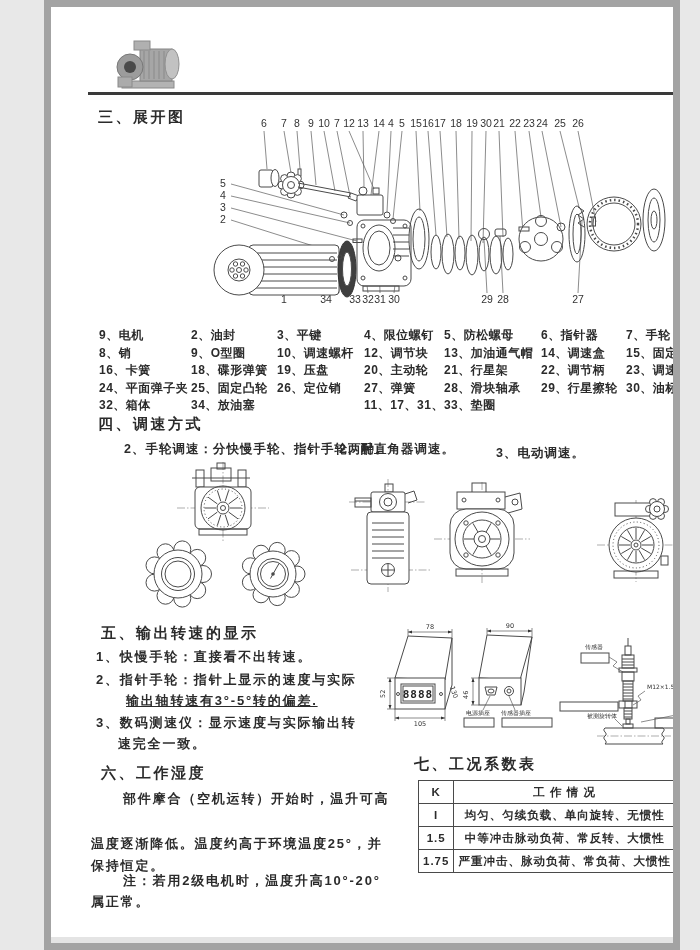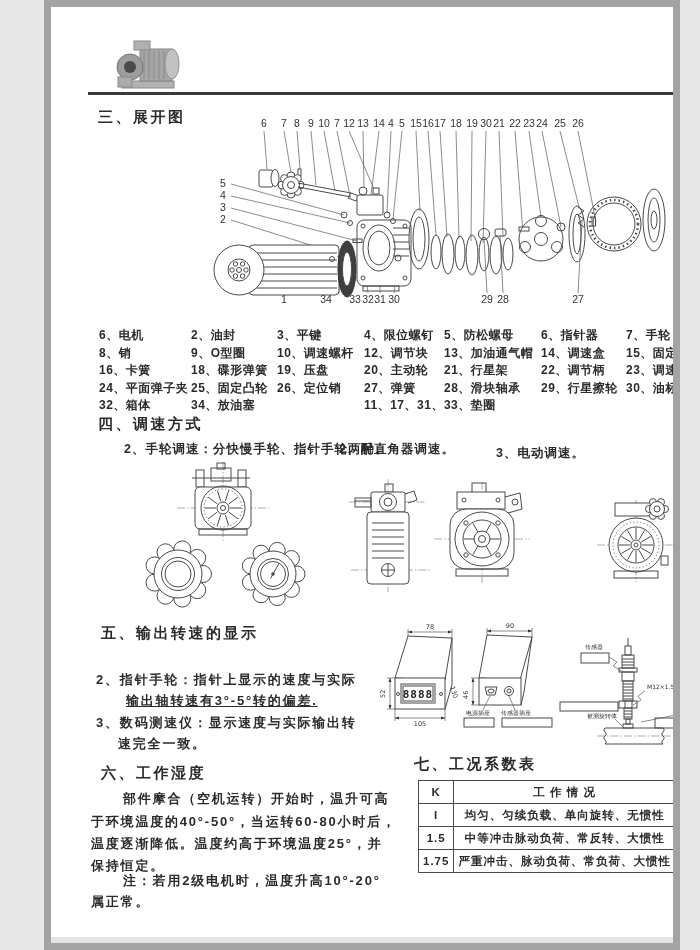--- a/index.html
+++ b/index.html
@@ -227,21 +227,21 @@
         <circle class="s" cx="563" cy="117" r="21"></circle>
       <circle class="dot" cx="563" cy="117" r="24"></circle>
 
       <ellipse class="s" cx="603" cy="113" rx="11" ry="31"></ellipse>
         <ellipse class="s" cx="603" cy="113" rx="6" ry="22"></ellipse>
       <ellipse class="s" cx="603" cy="113" rx="3" ry="9"></ellipse>
     </g>
   </svg>
 
   <div class="parts">
-    <span>6、电机</span>
+    <span>9、电机</span>
     <span>2、油封</span>
     <span>3、平键</span>
     <span>4、限位螺钉</span>
     <span>5、防松螺母</span>
     <span>6、指针器</span>
     <span>7、手轮</span>
     <span>8、销</span>
     <span>9、O型圈</span>
     <span>10、调速螺杆</span>
     <span>12、调节块</span>
@@ -399,20 +399,21 @@
       <line class="s" x1="585" y1="82" x2="585" y2="71"></line>
     <line class="s" x1="588" y1="82.8" x2="593.5" y2="73.3"></line>
       <line class="s" x1="590.2" y1="85" x2="599.7" y2="79.5"></line>
     <circle class="s" cx="585" cy="88" r="5"></circle>
       <circle class="s" cx="585" cy="88" r="2"></circle>
     <rect class="s" x="610" y="99" width="7" height="9"></rect>
     <rect class="s" x="563" y="114" width="44" height="7"></rect>
   </svg>
 
   <div class="h" style="left:50px;top:617px;">五、输出转速的显示</div>
+  <div class="txt" style="left:45px;top:641px;">1、快慢手轮：直接看不出转速。</div>
   <div class="txt" style="left:45px;top:664px;">2、指针手轮：指针上显示的速度与实际</div>
   <div class="txt" style="left:75px;top:685px;text-decoration:underline;">输出轴转速有3°-5°转的偏差.</div>
   <div class="txt" style="left:45px;top:707px;">3、数码测速仪：显示速度与实际输出转</div>
   <div class="txt" style="left:67px;top:728px;">速完全一致。</div>
 
   <svg style="left:0;top:615px;" width="700" height="135" viewBox="0 0 700 135">
 
     <polygon class="sf" points="357,14 401,16 394,58 344,56"></polygon>
     <rect class="sf" x="344" y="56" width="50" height="31"></rect>
     <line class="s" x1="401" y1="16" x2="401" y2="63"></line>
@@ -506,21 +507,20 @@
     <rect class="s" x="572" y="102" width="10" height="4"></rect>
     <line class="s" x1="554" y1="106" x2="612" y2="106"></line>
       <line class="s" x1="554" y1="122" x2="612" y2="122"></line>
     <path class="s" d="M554,106 c-4,3 4,5 0,8 c-4,3 4,5 0,8"></path>
     <path class="s" d="M612,106 c4,3 -4,5 0,8 c4,3 -4,5 0,8"></path>
     <line class="cl" x1="546" y1="114" x2="620" y2="114"></line>
   </svg>
 
   <div class="h" style="left:50px;top:757px;">六、工作湿度</div>
   <div class="txt" style="left:72px;top:783px;">部件摩合（空机运转）开始时，温升可高</div>
-  <div class="txt" style="left:40px;top:806px;">于环境温度的40°-50°，当运转60-80小时后，</div>
   <div class="txt" style="left:40px;top:828px;">温度逐渐降低。温度约高于环境温度25°，并</div>
   <div class="txt" style="left:40px;top:850px;">保持恒定。</div>
   <div class="txt" style="left:72px;top:865px;">注：若用2级电机时，温度升高10°-20°</div>
   <div class="txt" style="left:40px;top:886px;">属正常。</div>
 
   <div class="h" style="left:363px;top:748px;">七、工况系数表</div>
   <table class="k">
     <colgroup>
         <col style="width:44px">
         <col style="width:236px">

